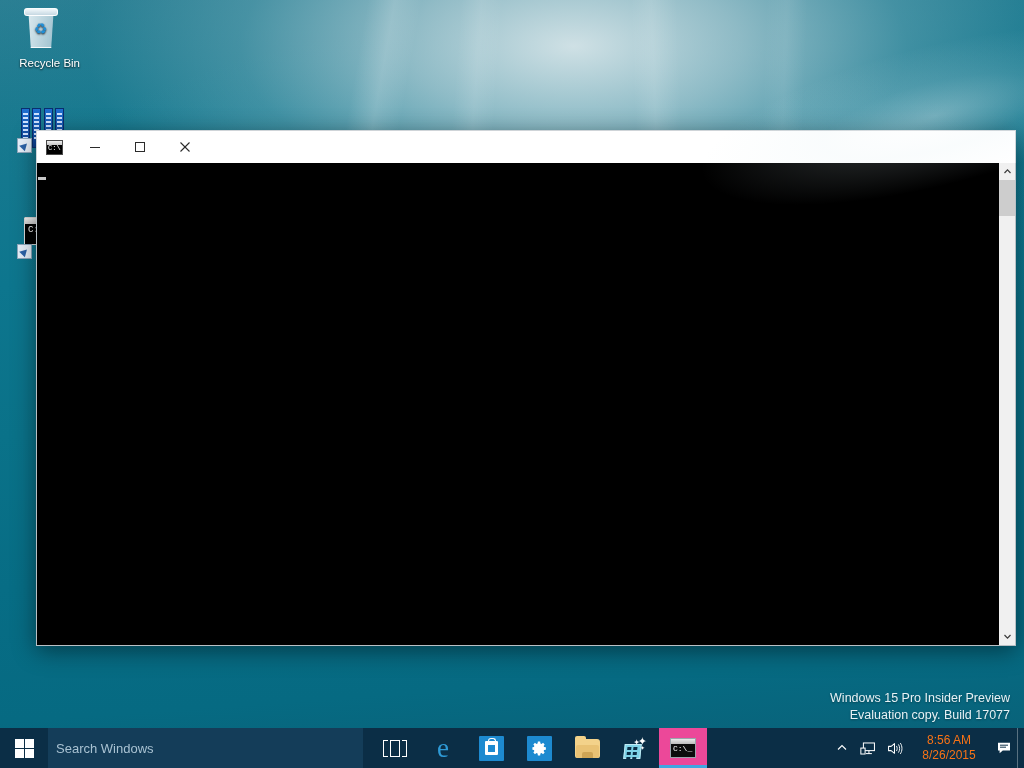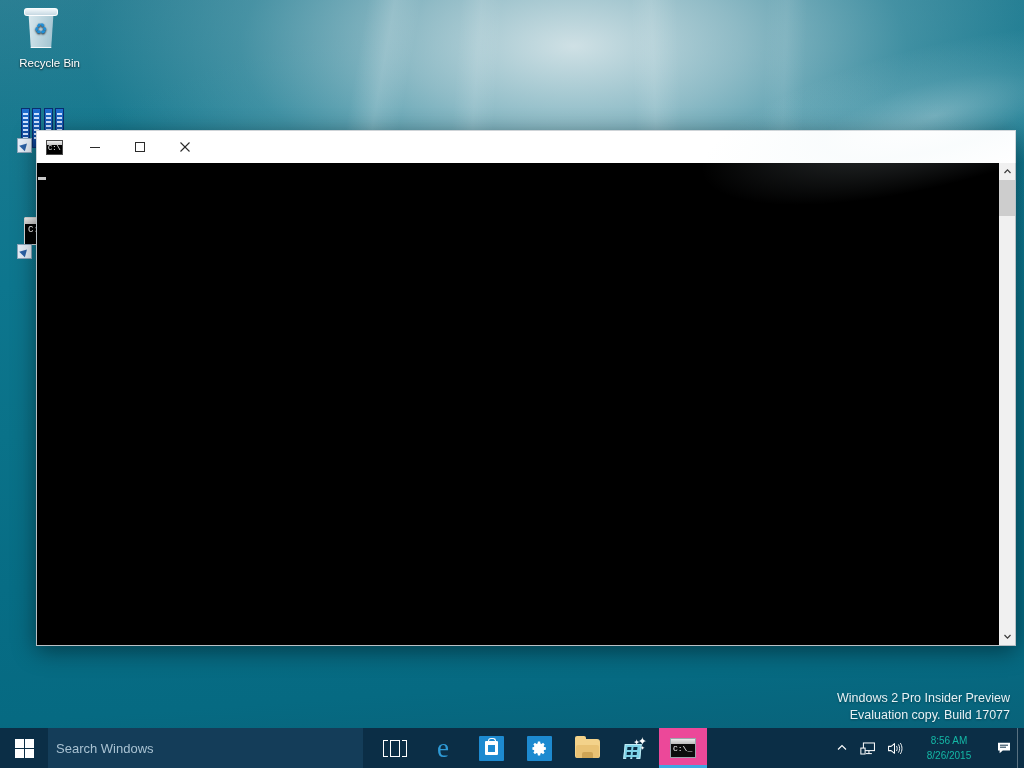--- a/index.html
+++ b/index.html
@@ -439,22 +439,22 @@
   }
   .tray-btn {
     width: 26px; height: 40px;
     display: flex; align-items: center; justify-content: center;
     color: #ffffff;
   }
   #clock {
     width: 84px;
     display: flex; flex-direction: column;
     align-items: center; justify-content: center;
-    color: #14b8a6;
-    font-size: 10px;
+    color: #f97316;
+    font-size: 12px;
     line-height: 15px;
   }
   #action-center-btn {
     width: 26px; height: 40px;
     display: flex; align-items: center; justify-content: center;
   }
   #show-desktop {
     width: 7px; height: 40px;
     border-left: 1px solid rgba(255,255,255,0.32);
   }
@@ -549,21 +549,21 @@
         <div class="sb-arrow" style="position:absolute; left:0; right:0; bottom:0;">
           <svg width="9" height="9" viewBox="0 0 9 9">
             <polyline points="1.5,3 4.5,6.2 7.5,3" fill="none" stroke="#3c3c3c" stroke-width="1.2"></polyline>
           </svg>
         </div>
       </div>
     </div>
   </div>
 
   <div id="watermark">
-    <div>Windows 2 Pro Insider Preview</div>
+    <div>Windows 15 Pro Insider Preview</div>
     <div>Evaluation copy. Build 17077</div>
   </div>
 
   <div id="taskbar">
 
     <div id="start-button">
       <div class="win-logo">
         <span></span>
           <span></span>
           <span></span>

